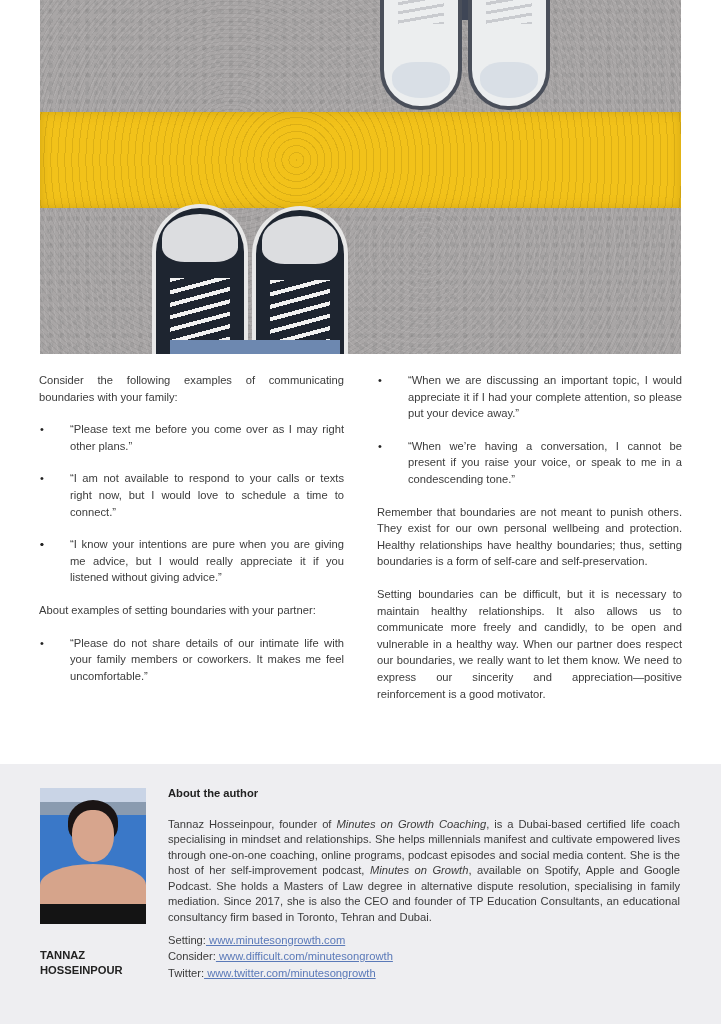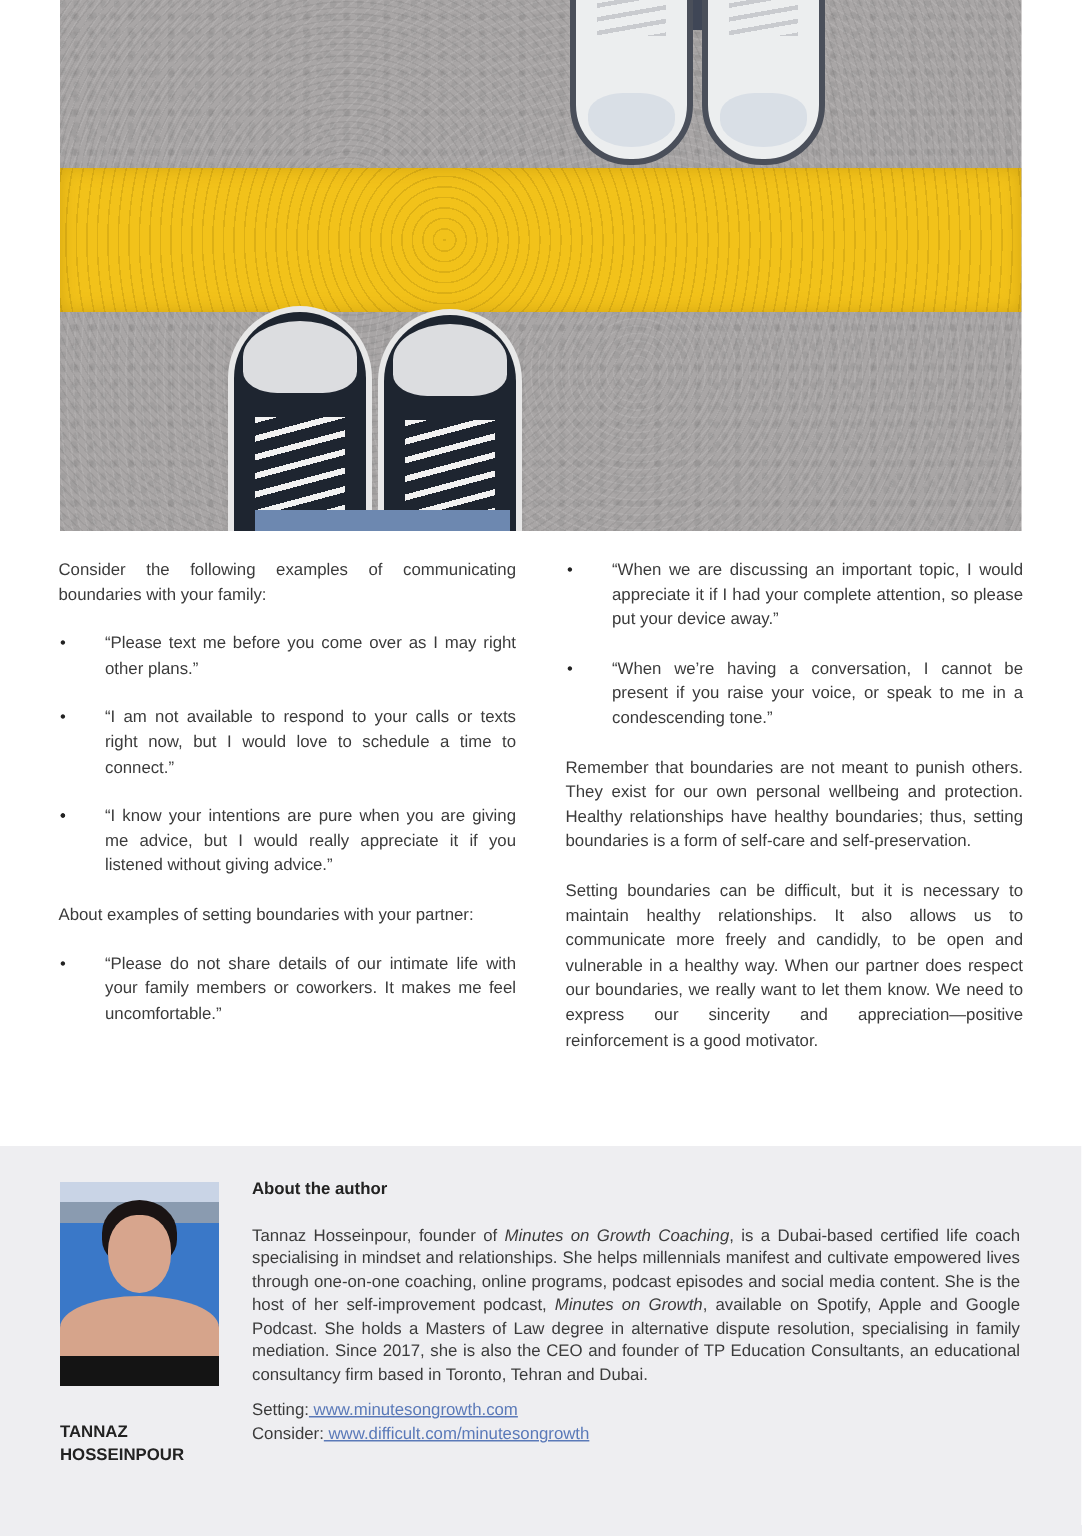--- a/index.html
+++ b/index.html
@@ -142,13 +142,14 @@
 </div>
 
 <div class="author-text">
   <div class="author-heading">About the author</div>
   <p><span>Tannaz Hosseinpour, founder of </span><em>Minutes on Growth Coaching</em><span>, is a Dubai-based certified life coach specialising in mindset and relationships. She helps millennials manifest and cultivate empowered lives through one-on-one coaching, online programs, podcast episodes and social media content. She is the host of her self-improvement podcast, </span><em>Minutes on Growth</em><span>, available on Spotify, Apple and Google Podcast. She holds a Masters of Law degree in alternative dispute resolution, specialising in family mediation. Since 2017, she is also the CEO and founder of TP Education Consultants, an educational consultancy firm based in Toronto, Tehran and Dubai.</span></p>
 </div>
 
 <div class="links">
   <div><span>Setting:</span><span class="link"> www.minutesongrowth.com</span></div>
   <div><span>Consider:</span><span class="link"> www.difficult.com/minutesongrowth</span></div>
+  <div><span>Twitter:</span><span class="link"> www.twitter.com/minutesongrowth</span></div>
 </div>
 
 </body></html>

